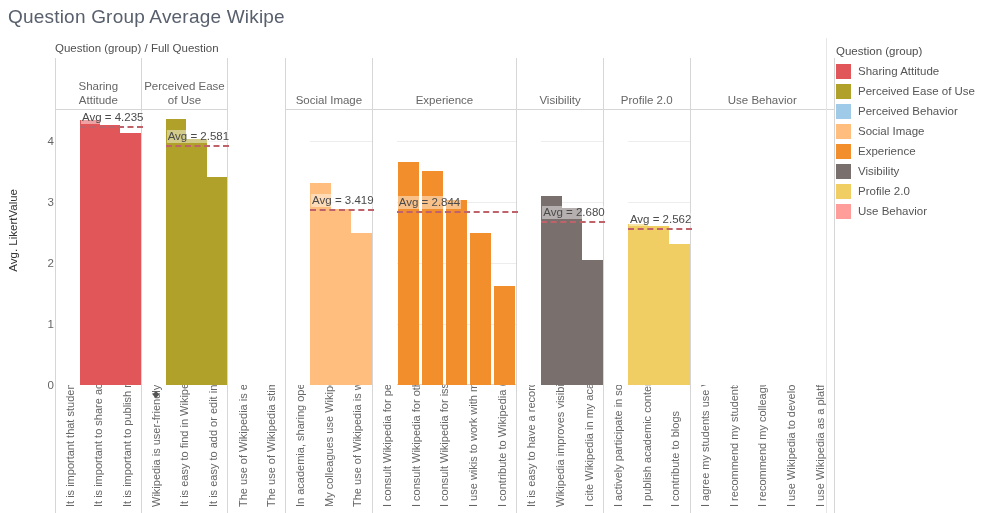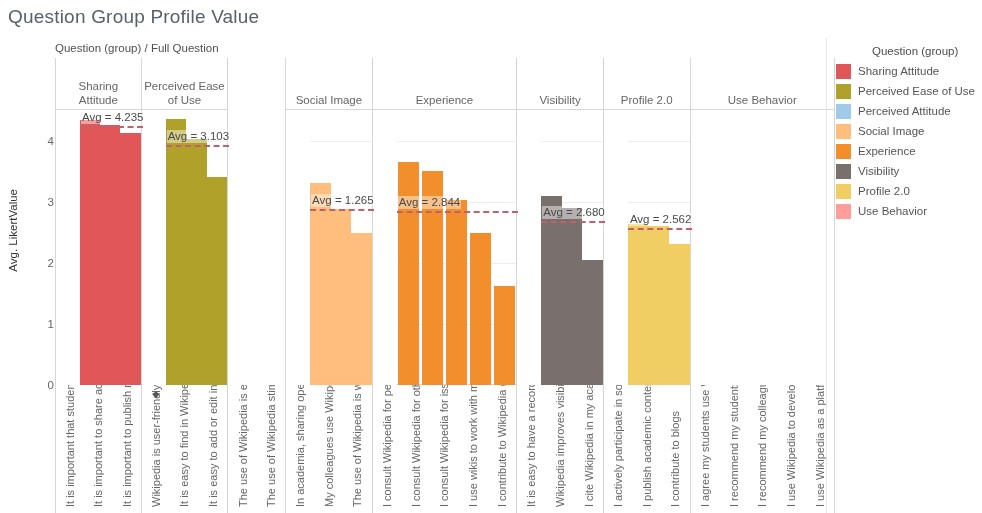--- a/index.html
+++ b/index.html
@@ -230,21 +230,20 @@
     position: absolute;
     left: 836px;
     top: 45px;
     width: 146px;
   }
   #legend-title {
     font-size: 11.5px;
     color: #4d4d4d;
     margin-bottom: 4px;
     white-space: nowrap;
-    margin-left: 36px;
   }
   .legend-item {
     display: flex;
     align-items: center;
     height: 20px;
   }
   .legend-swatch {
     width: 15px;
     height: 15px;
     margin-right: 7px;
@@ -260,21 +259,21 @@
     left: 826px;
     top: 38px;
     width: 1px;
     height: 475px;
     background: #e6e6e6;
   }
 </style>
 </head>
 <body>
 
-<div id="page-title">Question Group Profile Value</div>
+<div id="page-title">Question Group Average Wikipe</div>
 
 <div id="chart-area">
 
   <div id="col-header-title">Question (group)  /  Full Question</div>
 
   <div id="y-axis-title">
     <span>Avg. LikertValue</span>
   </div>
 
   <div id="y-ticks">
@@ -325,21 +324,21 @@
           <div class="gridline" style="top: 152.778px;"></div>
           <div class="gridline" style="top: 91.6667px;"></div>
           <div class="gridline" style="top: 30.5556px;"></div>
           <div class="zeroline"></div>
           <div class="bars">
             <div class="bar" title="Wikipedia is user-friendly.. : 4.35" style="width: 20.8px; height: 265.833px; background: rgb(176, 161, 42);"></div>
             <div class="bar" title="It is easy to find in Wikipe.. : 4.02" style="width: 20.8px; height: 245.667px; background: rgb(176, 161, 42);"></div>
             <div class="bar" title="It is easy to add or edit inf.. : 3.4" style="width: 20.8px; height: 207.778px; background: rgb(176, 161, 42);"></div>
           </div>
           <div class="avg-line" style="top: 34.8944px;"></div>
-          <div class="avg-label" style="top: 19.8944px; max-width: 138.667px;">Avg = 3.103</div>
+          <div class="avg-label" style="top: 19.8944px; max-width: 138.667px;">Avg = 2.581</div>
         </div>
         <div class="xlabels">
           <div class="xlabel-wrap" style="width: 28.8889px;">
             <div class="xlabel">Wikipedia is user-friendly..</div>
             <div class="xlabel-marker"></div>
           </div>
           <div class="xlabel-wrap" style="width: 28.8889px;">
             <div class="xlabel">It is easy to find in Wikipe..</div>
           </div>
           <div class="xlabel-wrap" style="width: 28.8889px;">
@@ -366,21 +365,21 @@
           <div class="gridline" style="top: 152.778px;"></div>
           <div class="gridline" style="top: 91.6667px;"></div>
           <div class="gridline" style="top: 30.5556px;"></div>
           <div class="zeroline"></div>
           <div class="bars">
             <div class="bar" title="In academia, sharing open .. : 3.3" style="width: 20.8px; height: 201.667px; background: rgb(255, 190, 125);"></div>
             <div class="bar" title="My colleagues use Wikipe.. : 2.88" style="width: 20.8px; height: 176px; background: rgb(255, 190, 125);"></div>
             <div class="bar" title="The use of Wikipedia is we.. : 2.49" style="width: 20.8px; height: 152.167px; background: rgb(255, 190, 125);"></div>
           </div>
           <div class="avg-line" style="top: 98.5722px;"></div>
-          <div class="avg-label" style="top: 83.5722px; max-width: 138.667px;">Avg = 1.265</div>
+          <div class="avg-label" style="top: 83.5722px; max-width: 138.667px;">Avg = 3.419</div>
         </div>
         <div class="xlabels">
           <div class="xlabel-wrap" style="width: 28.8889px;">
             <div class="xlabel">In academia, sharing open ..</div>
           </div>
           <div class="xlabel-wrap" style="width: 28.8889px;">
             <div class="xlabel">My colleagues use Wikipe..</div>
           </div>
           <div class="xlabel-wrap" style="width: 28.8889px;">
             <div class="xlabel">The use of Wikipedia is we..</div>
@@ -519,21 +518,21 @@
       <div class="legend-item">
         <span class="legend-swatch" style="background: rgb(225, 87, 89);"></span>
         <span class="legend-label">Sharing Attitude</span>
       </div>
       <div class="legend-item">
         <span class="legend-swatch" style="background: rgb(176, 161, 42);"></span>
         <span class="legend-label">Perceived Ease of Use</span>
       </div>
       <div class="legend-item">
         <span class="legend-swatch" style="background: rgb(160, 203, 232);"></span>
-        <span class="legend-label">Perceived Attitude</span>
+        <span class="legend-label">Perceived Behavior</span>
       </div>
       <div class="legend-item">
         <span class="legend-swatch" style="background: rgb(255, 190, 125);"></span>
         <span class="legend-label">Social Image</span>
       </div>
       <div class="legend-item">
         <span class="legend-swatch" style="background: rgb(242, 142, 43);"></span>
         <span class="legend-label">Experience</span>
       </div>
       <div class="legend-item">

